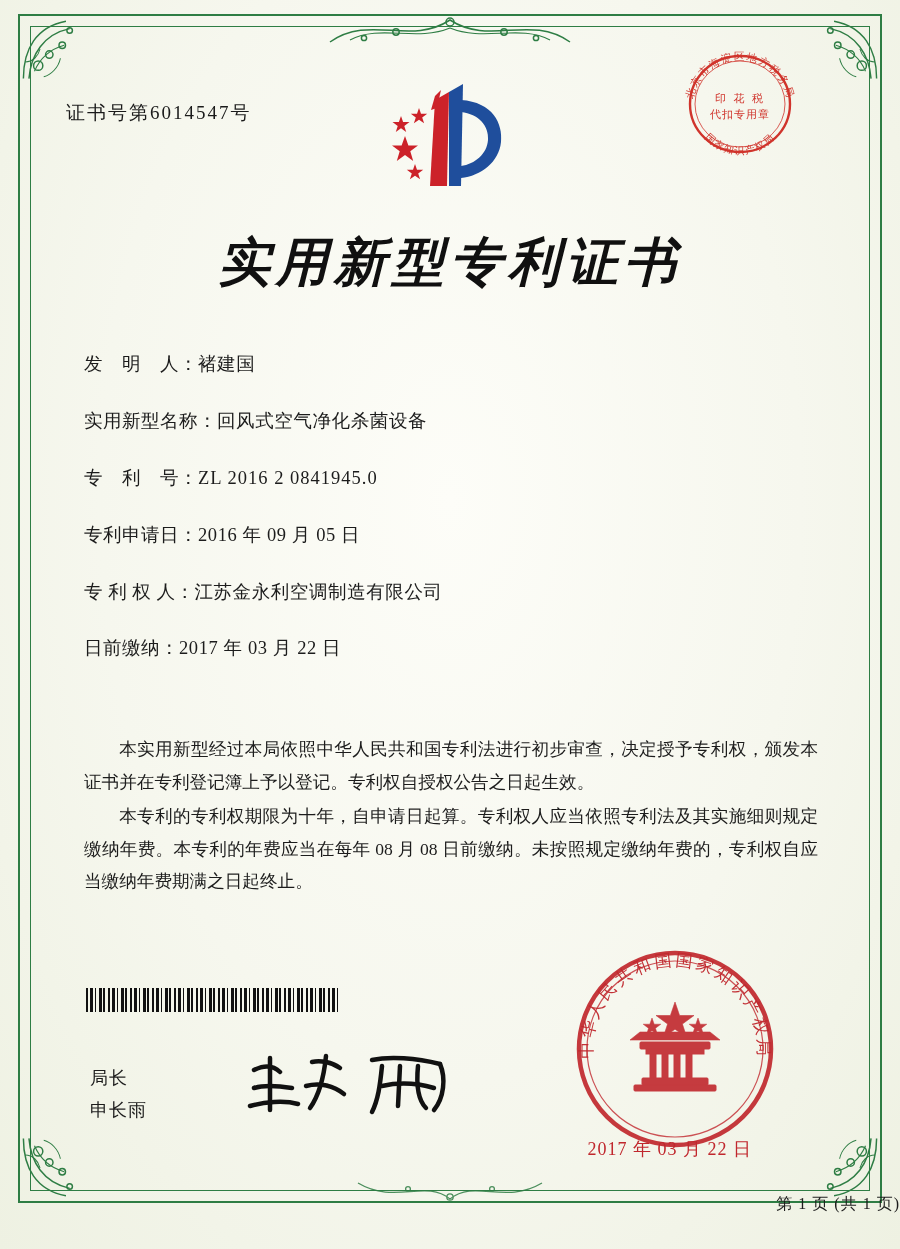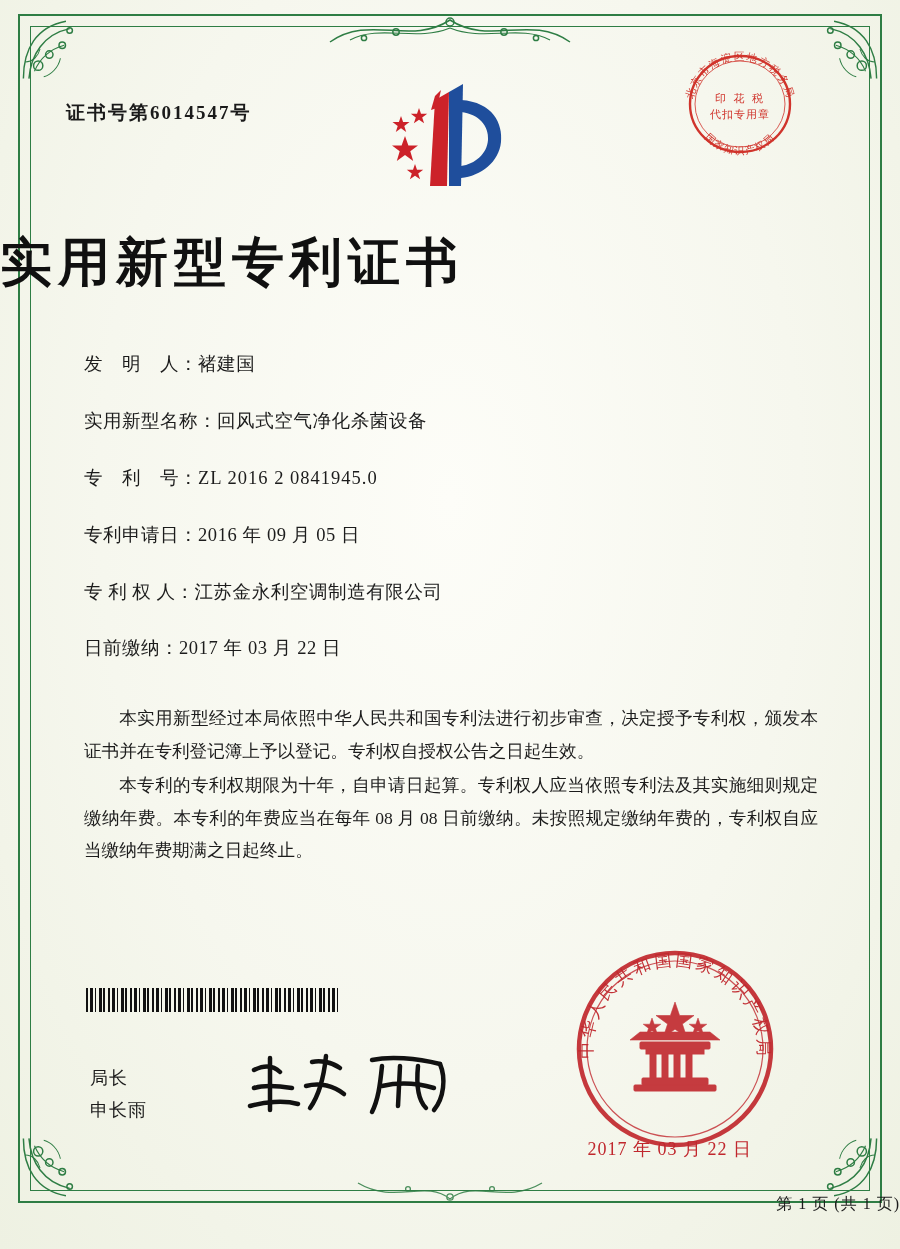--- a/index.html
+++ b/index.html
@@ -41,38 +41,40 @@
   .topvine svg{width:100%;height:100%;display:block;}
   .bottomvine{
     position:absolute;left:50%;bottom:38px;transform:translateX(-50%) scaleY(-1);
     width:200px;height:34px;color:#2e7d44;opacity:.85;
   }
   .bottomvine svg{width:100%;height:100%;display:block;}
 
   
   .cert-no{
     position:absolute;left:66px;top:100px;
-    font-size:19px;letter-spacing:2px;color:#1a1a1a;font-weight:bold;
+    font-size:19px;letter-spacing:2px;color:#1a1a1a;
   }
   .logo{
     position:absolute;left:375px;top:78px;width:160px;height:125px;
   }
   .logo svg{width:100%;height:100%;display:block;}
   .tax-stamp{
     position:absolute;right:96px;top:44px;width:128px;height:118px;
   }
   .tax-stamp svg{width:100%;height:100%;display:block;}
 
   .main-title{
     position:absolute;left:0;right:0;top:228px;
+    text-align:center;
     font-size:52px;
     font-weight:bold;
     letter-spacing:6px;
     font-family:"DejaVu Serif","Liberation Serif",serif;
     color:#101010;
+    font-style:italic;
   }
 
   
   .fields{
     position:absolute;left:84px;top:352px;right:70px;
     font-size:18.5px;
   }
   .frow{
     display:flex;align-items:baseline;
     margin-bottom:31px;
@@ -85,21 +87,21 @@
   .fvalue{
     letter-spacing:0.6px;
   }
   .fvalue.mono{
     font-family:"Liberation Serif","DejaVu Serif",serif;
     letter-spacing:1px;
   }
 
   
   .body-text{
-    position:absolute;left:84px;right:82px;top:702px;
+    position:absolute;left:84px;right:82px;top:733px;
     font-size:17.6px;
     line-height:1.85;
     text-align:justify;
   }
   .body-text p{margin:0 0 2px 0;text-indent:2em;}
 
   
   .barcode{
     position:absolute;left:86px;top:988px;
     width:252px;height:24px;

